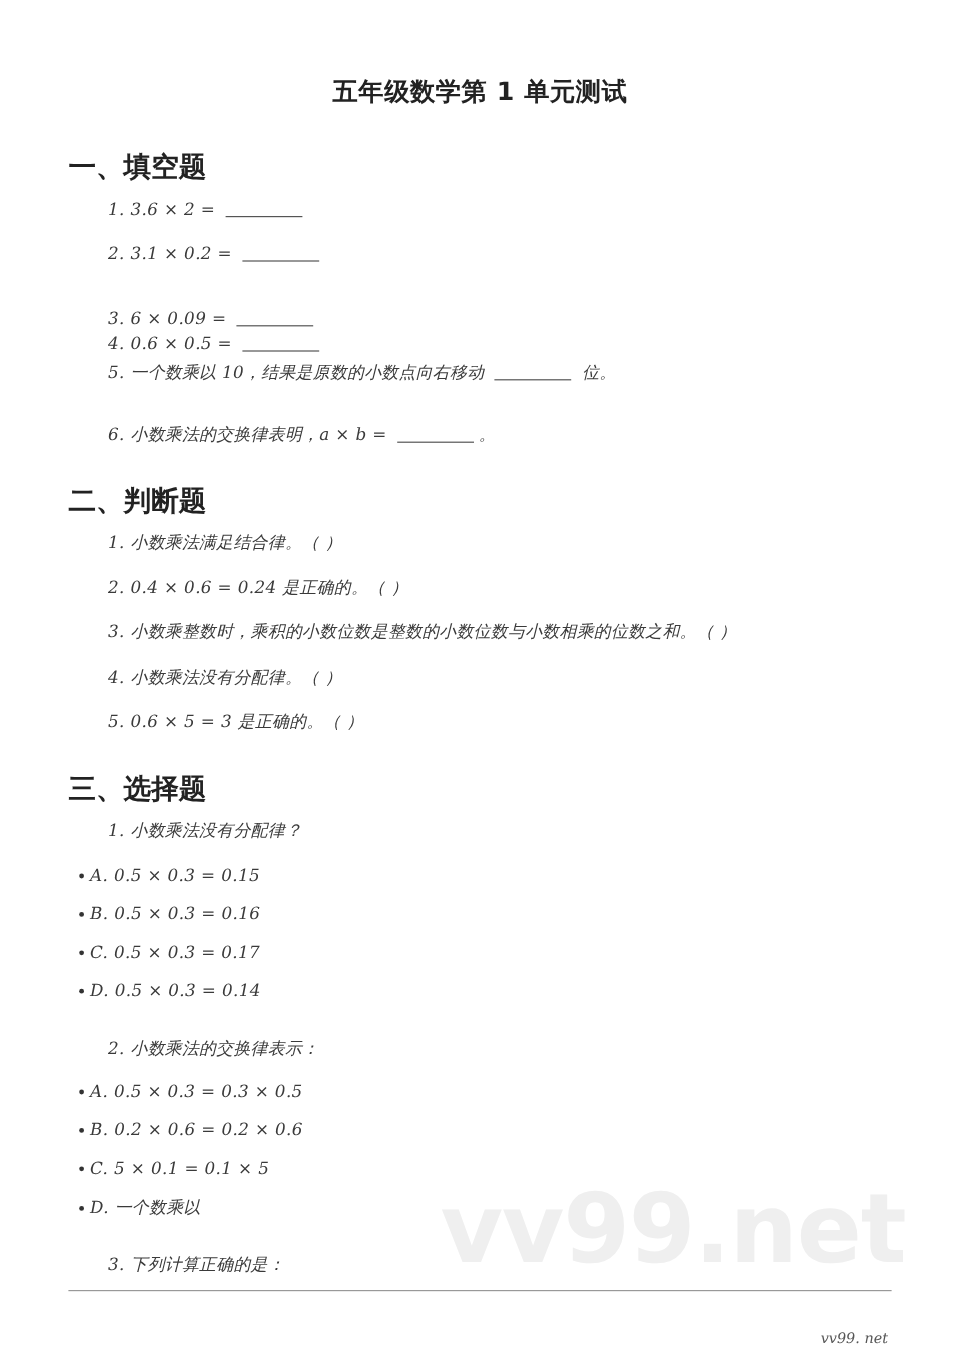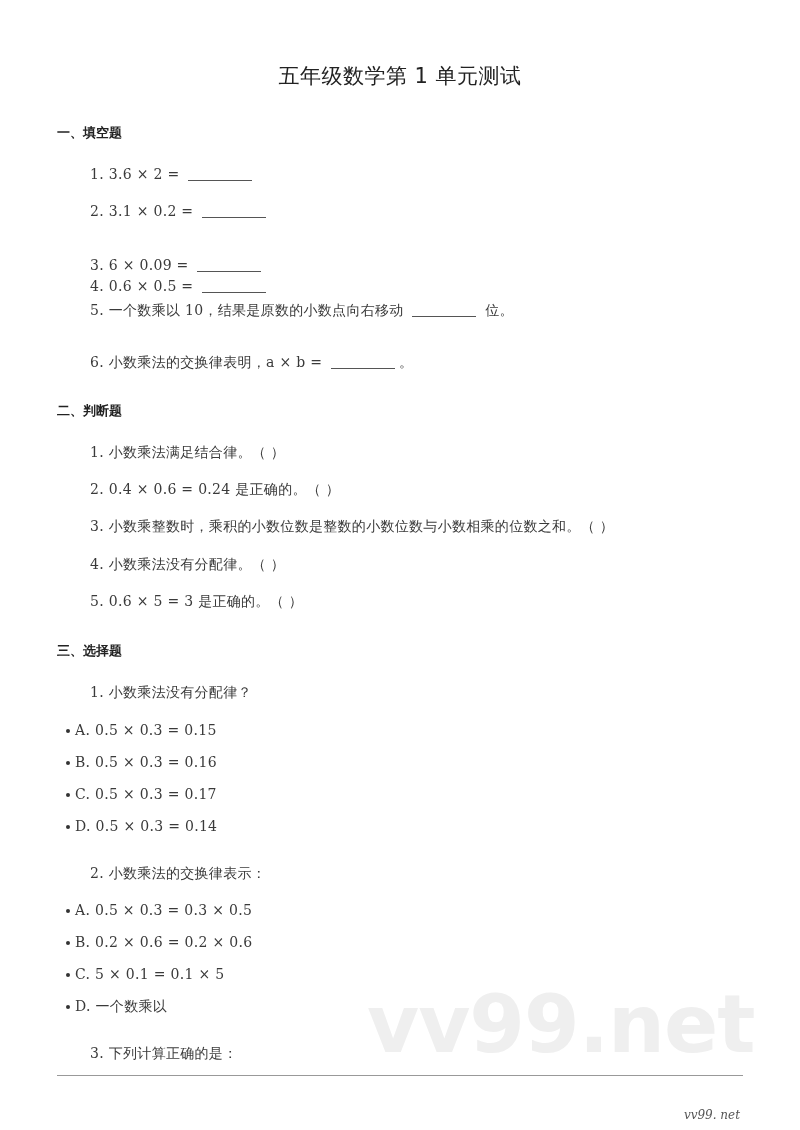--- a/index.html
+++ b/index.html
@@ -15,39 +15,40 @@
       font-family: "DejaVu Serif", "Liberation Serif", serif;
       color: #333333;
     }
     .page-title {
       position: absolute;
       top: 62px;
       left: 0;
       width: 800px;
       text-align: center;
       font-family: "DejaVu Sans", "Liberation Sans", sans-serif;
-      font-weight: normal;
+      font-weight: bold;
       font-size: 21px;
       color: #222222;
       letter-spacing: 0.5px;
     }
     .section-title {
       position: absolute;
       left: 57px;
       font-family: Liberation Serif, serif;
       font-weight: bold;
-      font-size: 13px;
+      font-size: 23px;
       color: #222222;
     }
     .line {
       position: absolute;
       font-size: 14px;
       color: #3a3a3a;
       white-space: nowrap;
       letter-spacing: 0.3px;
+      font-style: italic;
     }
     .q { left: 90px; }
     .opt { left: 66px; }
     .blank {
       display: inline-block;
       width: 64px;
       border-bottom: 1px solid #555;
       height: 14px;
       vertical-align: -2px;
       margin: 0 4px;

